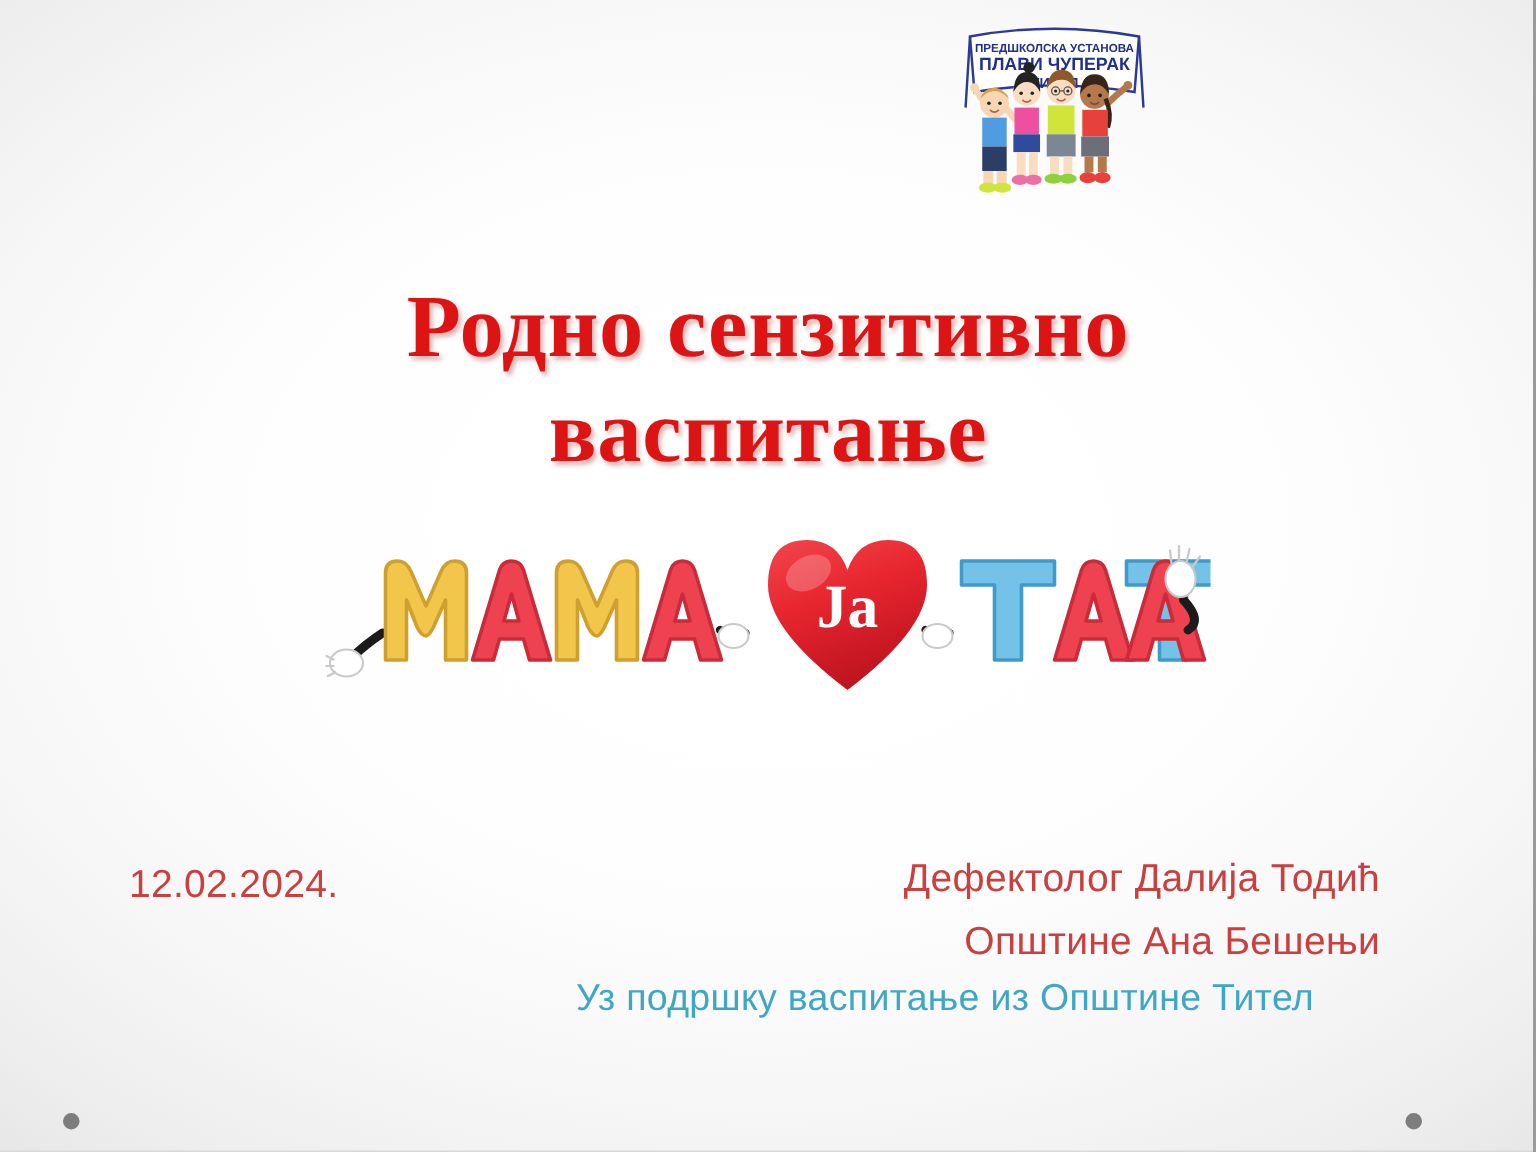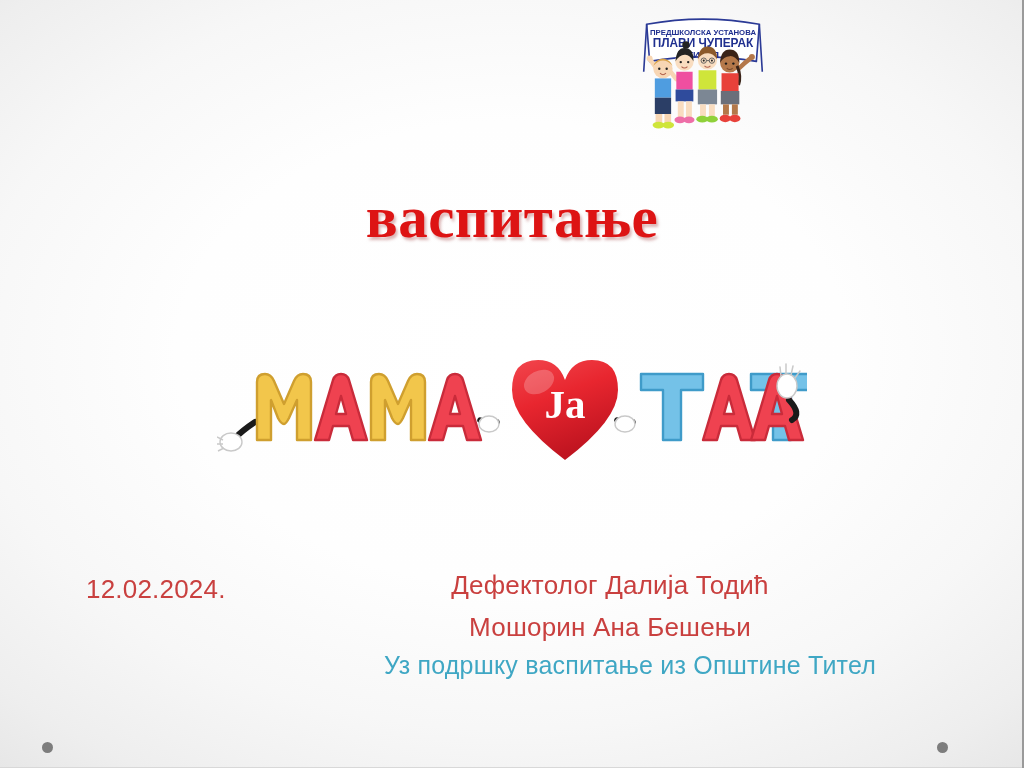--- a/index.html
+++ b/index.html
@@ -98,21 +98,21 @@
     line-height: 42px;
     color: #c9403f;
     white-space: nowrap;
     letter-spacing: 0.2px;
   }
   .foot-center {
     position: absolute;
     left: 300px;
     top: 8px;
     width: 620px;
-    text-align: center;
+    text-align: right;
   }
   .foot-center .nm {
     font-size: 26px;
     line-height: 42px;
     color: #c9403f;
     white-space: nowrap;
     letter-spacing: 0.2px;
   }
   .foot-support {
     position: absolute;
@@ -215,20 +215,21 @@
         <path d="M128 112 h25 v18 h-25 Z" fill="#6b6f7a"></path>
         <rect x="131" y="130" width="8" height="14" fill="#b4784a"></rect>
         <rect x="143" y="130" width="8" height="14" fill="#b4784a"></rect>
         <ellipse cx="134" cy="149" rx="7.5" ry="5" fill="#e8413a"></ellipse>
         <ellipse cx="147" cy="149" rx="7.5" ry="5" fill="#e8413a"></ellipse>
       </g>
     </svg>
   </div>
 
   <div class="title-block">
+    <div class="title-line">Родно сензитивно</div>
     <div class="title-line">васпитање</div>
   </div>
 
   <div class="art-wrap">
     <svg class="art-svg" viewBox="0 0 590 126" xmlns="http://www.w3.org/2000/svg">
       <defs>
         <linearGradient id="heartg" x1="0" y1="0" x2="0.4" y2="1">
           <stop offset="0%" stop-color="#f2464d"></stop>
           <stop offset="45%" stop-color="#e8262f"></stop>
           <stop offset="100%" stop-color="#bf1420"></stop>
@@ -287,21 +288,21 @@
     </svg>
   </div>
 
   <div class="footer">
     <div class="foot-left">
       <div>12.02.2024.</div>
     </div>
 
     <div class="foot-center">
       <div class="nm">Дефектолог Далија Тодић</div>
-      <div class="nm">Мошорин Ана Бешењи</div>
+      <div class="nm">Општине Ана Бешењи</div>
     </div>
 
     <div class="foot-support">Уз подршку васпитање из Општине Тител</div>
   </div>
 
   <div class="dot left"></div>
   <div class="dot right"></div>
 
 </div>
 

